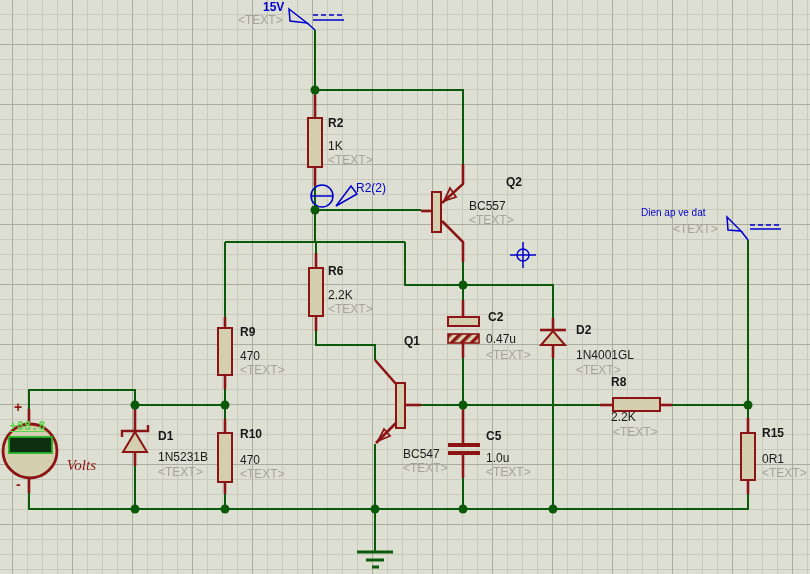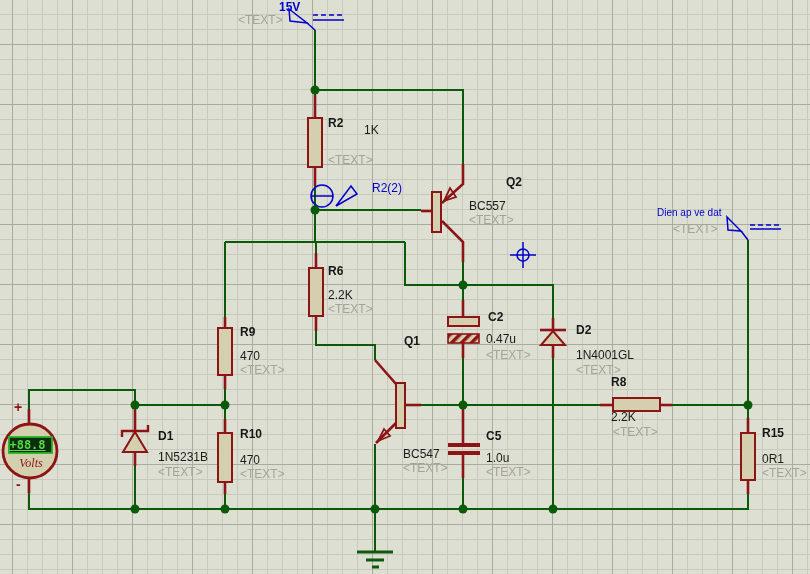--- a/index.html
+++ b/index.html
@@ -19,25 +19,25 @@
   .w{stroke:var(--wire,#0a5a0a);stroke-width:2;fill:none;}
   .lead{stroke:var(--lead,#8c1414);stroke-width:2.6;fill:none;}
   .bodyf{fill:var(--body,#d4cfae);stroke:var(--lead,#8c1414);stroke-width:2;}
   .dot{fill:var(--wire,#0a5a0a);stroke:none;}
   .bl{stroke:var(--blue,#0000cd);fill:none;stroke-width:1.5;}
   .gnd{stroke:var(--wire,#0a5a0a);stroke-width:3;fill:none;}
   .lbl{position:absolute;white-space:nowrap;line-height:1.1;}
   .ref{font-size:12px;font-weight:bold;color:#161616;}
   .val{font-size:12px;color:#1a1a1a;}
   .ph{font-size:12px;color:#a3a39b;}
-  .blue{color:var(--blue,#0000cd);margin-left:16px;}
+  .blue{color:var(--blue,#0000cd);}
   .lcd{font-family:"DejaVu Sans Mono",monospace;font-size:12px;font-weight:bold;
        color:var(--lcdText,#55d944);text-align:center;}
-  .volts{font-family:"Liberation Serif",serif;font-style:italic;font-size:12px;
-         color:var(--lead,#8c1414);text-align:center;}
+  .volts{font-family:"Liberation Serif",serif;font-style:italic;font-size:15px;
+         color:var(--lead,#8c1414);text-align:right;margin-left:40px;}
   .pol{font-size:14px;font-weight:bold;color:var(--lead,#8c1414);}
 </style>
 </head>
 <body>
 
 <div id="canvas">
 
 <svg width="810" height="574" viewBox="0 0 810 574">
   <defs>
     <pattern id="hatch" width="7" height="7" patternUnits="userSpaceOnUse" patternTransform="rotate(45)">
@@ -195,21 +195,21 @@
 
 <div class="lbl val blue" style="left:263px;top:1px;font-weight:bold;">15V</div>
 <div class="lbl ph" style="left:238px;top:14px;">&lt;TEXT&gt;</div>
 
 <div class="lbl val blue" style="left:356px;top:182px;">R2(2)</div>
 
 <div class="lbl val blue" style="left:641px;top:207px;font-size:10px;">Dien ap ve dat</div>
 <div class="lbl ph" style="left:673px;top:223px;">&lt;TEXT&gt;</div>
 
 <div class="lbl ref" style="left:328px;top:117px;">R2</div>
-<div class="lbl val" style="left:328px;top:124px;margin-left:36px;">1K</div>
+<div class="lbl val" style="left:328px;top:140px;">1K</div>
 <div class="lbl ph" style="left:328px;top:154px;">&lt;TEXT&gt;</div>
 
 <div class="lbl ref" style="left:469px;top:176px;margin-left:37px;">Q2</div>
 <div class="lbl val" style="left:469px;top:200px;">BC557</div>
 <div class="lbl ph" style="left:469px;top:214px;">&lt;TEXT&gt;</div>
 
 <div class="lbl ref" style="left:328px;top:265px;">R6</div>
 <div class="lbl val" style="left:328px;top:289px;">2.2K</div>
 <div class="lbl ph" style="left:328px;top:303px;">&lt;TEXT&gt;</div>
 
@@ -242,18 +242,18 @@
 <div class="lbl ph" style="left:158px;top:466px;">&lt;TEXT&gt;</div>
 
 <div class="lbl ref" style="left:611px;top:376px;">R8</div>
 <div class="lbl val" style="left:611px;top:411px;">2.2K</div>
 <div class="lbl ph" style="left:613px;top:426px;">&lt;TEXT&gt;</div>
 
 <div class="lbl ref" style="left:762px;top:427px;">R15</div>
 <div class="lbl val" style="left:762px;top:453px;">0R1</div>
 <div class="lbl ph" style="left:762px;top:467px;">&lt;TEXT&gt;</div>
 
-<div class="lbl lcd" style="left:9px;top:439px;width:37px;text-decoration:underline;">+88.8</div>
+<div class="lbl lcd" style="left:9px;top:420px;width:37px;text-decoration:underline;">+88.8</div>
 <div class="lbl volts" style="left:6px;top:457px;width:50px;">Volts</div>
 <div class="lbl pol" style="left:14px;top:400px;">+</div>
 <div class="lbl pol" style="left:16px;top:477px;">-</div>
 
 </div>
 
 </body></html>

